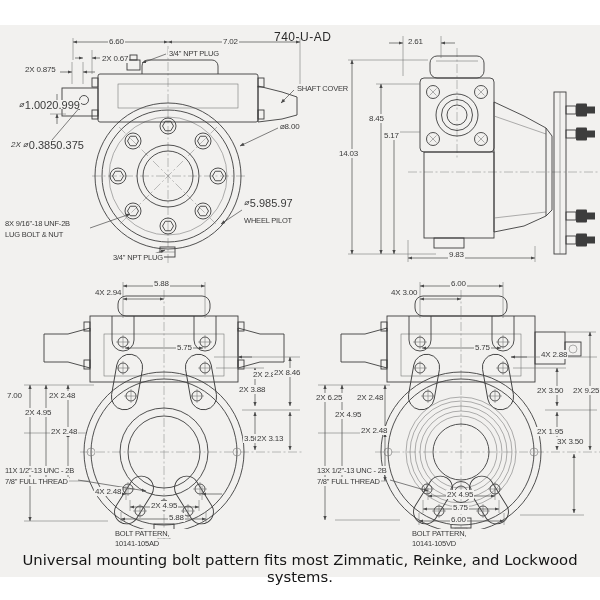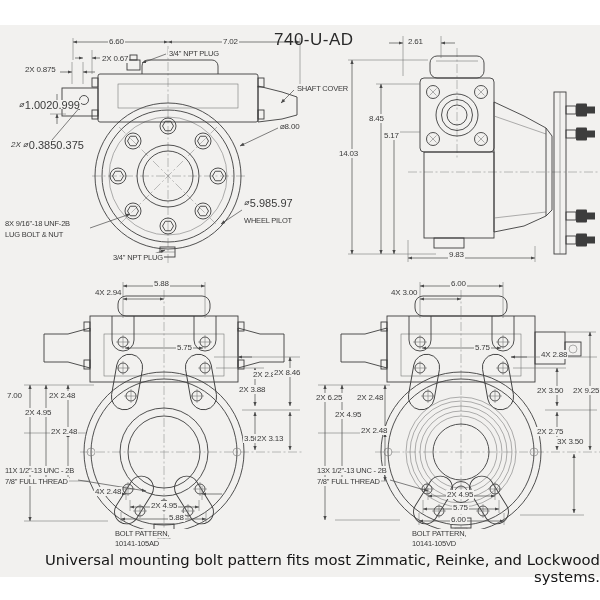--- a/index.html
+++ b/index.html
@@ -9,22 +9,22 @@
 svg.art{position:absolute;left:0;top:0}
 svg .ln{stroke:#3d3d3d;stroke-width:0.9;fill:none}
 svg .th{stroke:#6f6f6f;stroke-width:0.55;fill:none}
 svg .cl{stroke:#8a8a8a;stroke-width:0.55;fill:none;stroke-dasharray:9 2.5 2 2.5}
 svg .dm{stroke:#4a4a4a;stroke-width:0.7;fill:none}
 .lbl{position:absolute;font-size:8px;color:#3a3a3a;background:#f2f1ef;white-space:nowrap;line-height:9px;padding:0 1px;letter-spacing:-0.2px}
 .note{font-size:7.5px}
 .tol{position:absolute;display:flex;align-items:center;background:#f2f1ef;color:#3a3a3a;white-space:nowrap;padding:0 1px}
 .tol .pfx{font-size:8px;font-style:italic;margin-right:1px}
 .tol .stk{display:flex;flex-direction:row;font-size:11px;line-height:8px}
-.title{position:absolute;left:274px;top:30px;font-size:17px;color:#2a2a2a;letter-spacing:.5px}
-.caption{position:absolute;left:0;top:551px;width:600px;text-align:right;font-size:14.8px;color:#151515;font-family:"DejaVu Sans",sans-serif}
+.title{position:absolute;left:274px;top:30px;font-size:12px;color:#2a2a2a;letter-spacing:.5px}
+.caption{position:absolute;left:0;top:551px;width:600px;text-align:center;font-size:14.8px;color:#151515;font-family:"DejaVu Sans",sans-serif}
 .ctr{text-align:left;width:100px}
 </style>
 </head>
 <body>
 
 <div class="canvas">
 <div class="sheet"></div>
 
 <svg class="art" width="600" height="600" viewBox="0 0 600 600">
 <defs>
@@ -389,21 +389,21 @@
 <div class="lbl" style="left:168px;top:513px">5.88</div>
 <div class="lbl note ctr" style="left:114px;top:529px">BOLT PATTERN,</div>
 <div class="lbl note ctr" style="left:114px;top:539px">10141-105AD</div>
 
 <div class="lbl" style="left:450px;top:279px">6.00</div>
 <div class="lbl" style="left:390px;top:288px">4X 3.00</div>
 <div class="lbl" style="left:474px;top:343px">5.75</div>
 <div class="lbl" style="left:540px;top:350px">4X 2.88</div>
 <div class="lbl" style="left:536px;top:386px">2X 3.50</div>
 <div class="lbl" style="left:572px;top:386px">2X 9.25</div>
-<div class="lbl" style="left:536px;top:427px">2X 2.75</div>
+<div class="lbl" style="left:536px;top:427px">2X 1.95</div>
 <div class="lbl" style="left:556px;top:437px">3X 3.50</div>
 <div class="lbl" style="left:315px;top:393px">2X 6.25</div>
 <div class="lbl" style="left:356px;top:393px">2X 2.48</div>
 <div class="lbl" style="left:334px;top:410px">2X 4.95</div>
 <div class="lbl" style="left:360px;top:426px">2X 2.48</div>
 <div class="lbl note" style="left:316px;top:466px">13X 1/2"-13 UNC - 2B</div>
 <div class="lbl note" style="left:316px;top:477px">7/8" FULL THREAD</div>
 <div class="lbl" style="left:446px;top:490px">2X 4.95</div>
 <div class="lbl" style="left:452px;top:503px">5.75</div>
 <div class="lbl" style="left:450px;top:515px">6.00</div>

